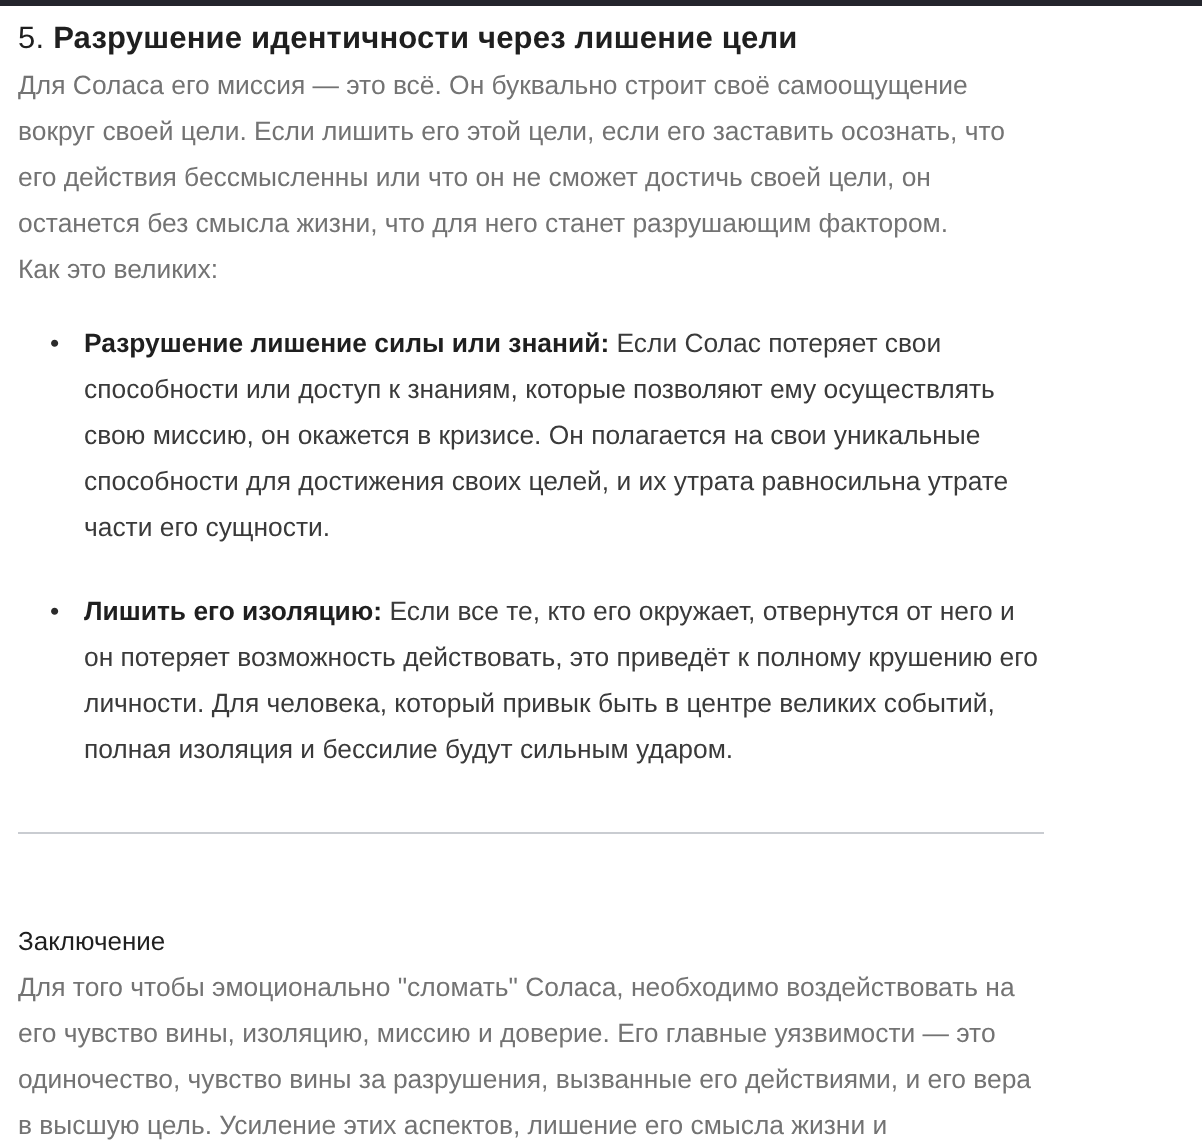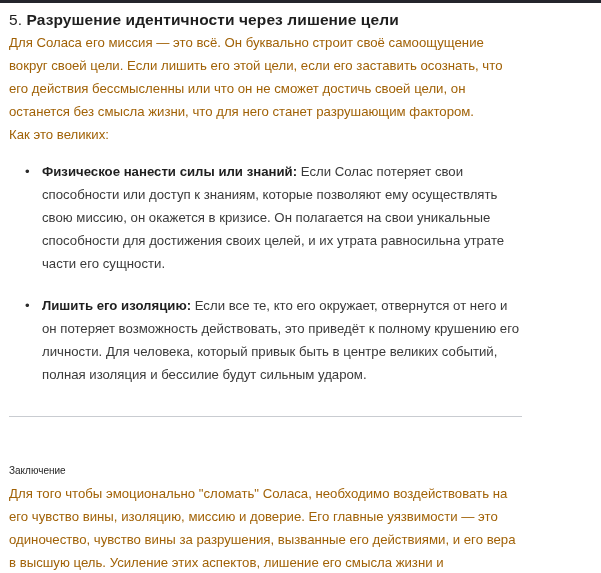--- a/index.html
+++ b/index.html
@@ -49,21 +49,21 @@
     letter-spacing: 0.1px;
   }
   h2.section-heading .num {
     font-weight: 400;
   }
 
   p.body-text {
     margin: 0;
     font-size: 13.2px;
     line-height: 23px;
-    color: #a16207;
+    color: #737373;
     text-align: left;
   }
 
   .p-intro {
     margin-top: 16px;
     max-width: 578px;
   }
 
   .lead-in {
     margin-top: 21px;
@@ -106,21 +106,21 @@
   hr.divider {
     border: 0;
     border-top: 1px solid #c9ccd1;
     margin: 30px 0 0 0;
     height: 0;
   }
 
   h3.sub-heading {
     margin: 0;
     padding: 0;
-    font-size: 10px;
+    font-size: 13px;
     line-height: 22px;
     font-weight: 400;
     color: #1f1f1f;
   }
   .concl-wrap {
     margin-top: 43px;
   }
   .p-conclusion {
     margin-top: 16px;
     max-width: 586px;
@@ -139,21 +139,21 @@
       <span>Разрушение идентичности через лишение цели</span>
     </h2>
 
     <p class="body-text p-intro">Для Соласа его миссия — это всё. Он буквально строит своё самоощущение вокруг своей цели. Если лишить его этой цели, если его заставить осознать, что его действия бессмысленны или что он не сможет достичь своей цели, он останется без смысла жизни, что для него станет разрушающим фактором.</p>
 
     <p class="body-text lead-in">Как это великих:</p>
 
     <ul class="bullets">
       <li>
         <span class="marker">•</span>
-        <span class="bold-lead">Физическое нанести силы или знаний:</span><span> Если Солас потеряет свои способности или доступ к знаниям, которые позволяют ему осуществлять свою миссию, он окажется в кризисе. Он полагается на свои уникальные способности для достижения своих целей, и их утрата равносильна утрате части его сущности.</span>
+        <span class="bold-lead">Разрушение лишение силы или знаний:</span><span> Если Солас потеряет свои способности или доступ к знаниям, которые позволяют ему осуществлять свою миссию, он окажется в кризисе. Он полагается на свои уникальные способности для достижения своих целей, и их утрата равносильна утрате части его сущности.</span>
       </li>
       <li>
         <span class="marker">•</span>
         <span class="bold-lead">Лишить его изоляцию:</span><span> Если все те, кто его окружает, отвернутся от него и он потеряет возможность действовать, это приведёт к полному крушению его личности. Для человека, который привык быть в центре великих событий, полная изоляция и бессилие будут сильным ударом.</span>
       </li>
     </ul>
 
     <hr class="divider">
 
     <div class="concl-wrap">

